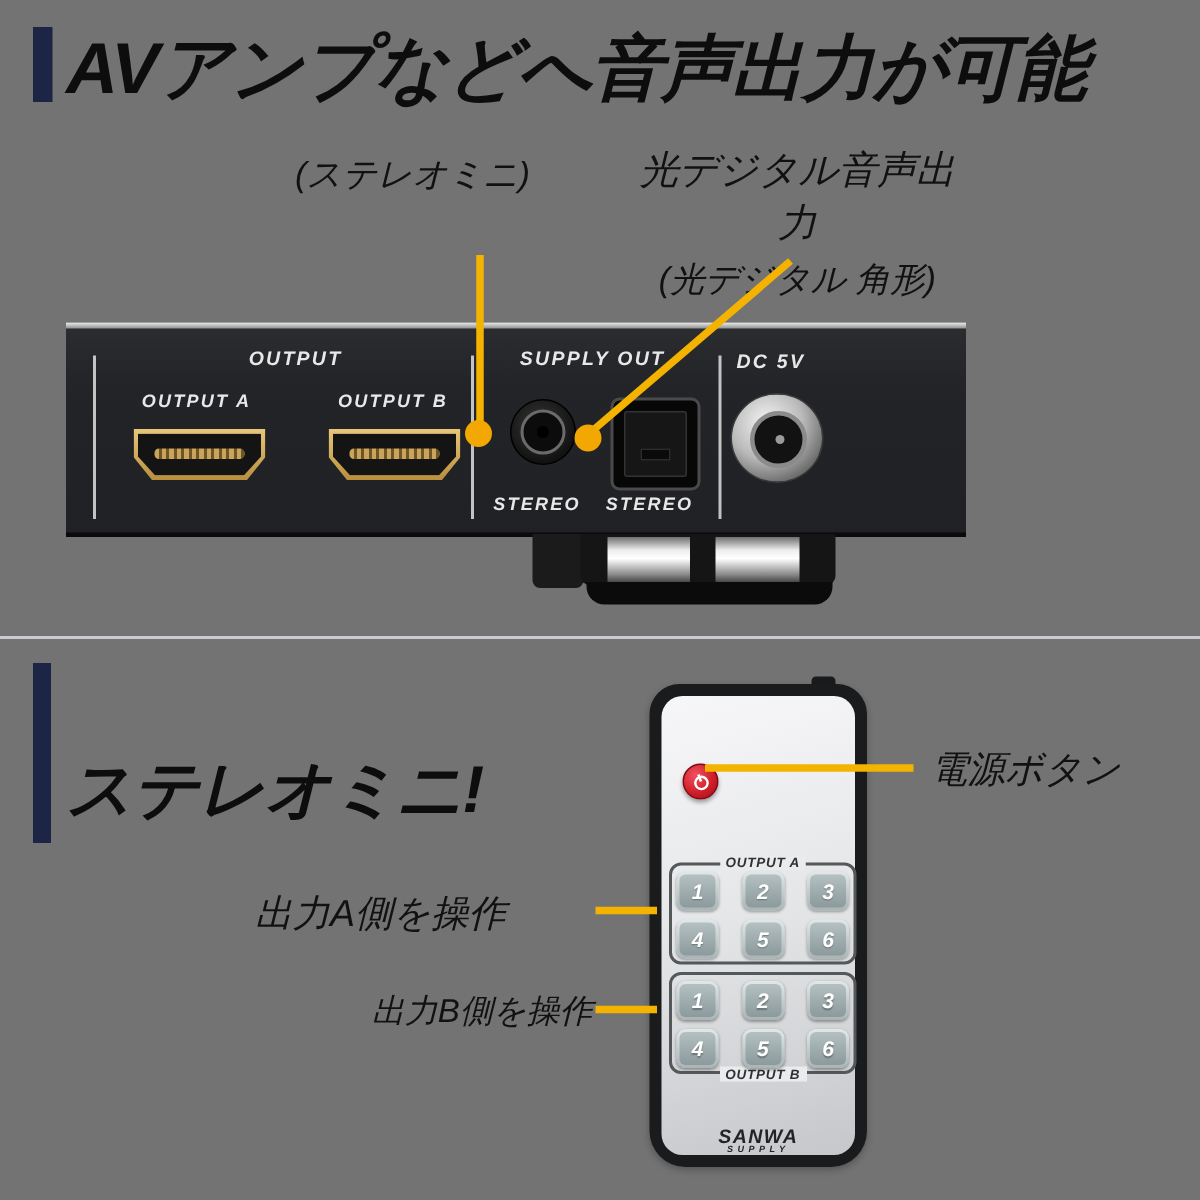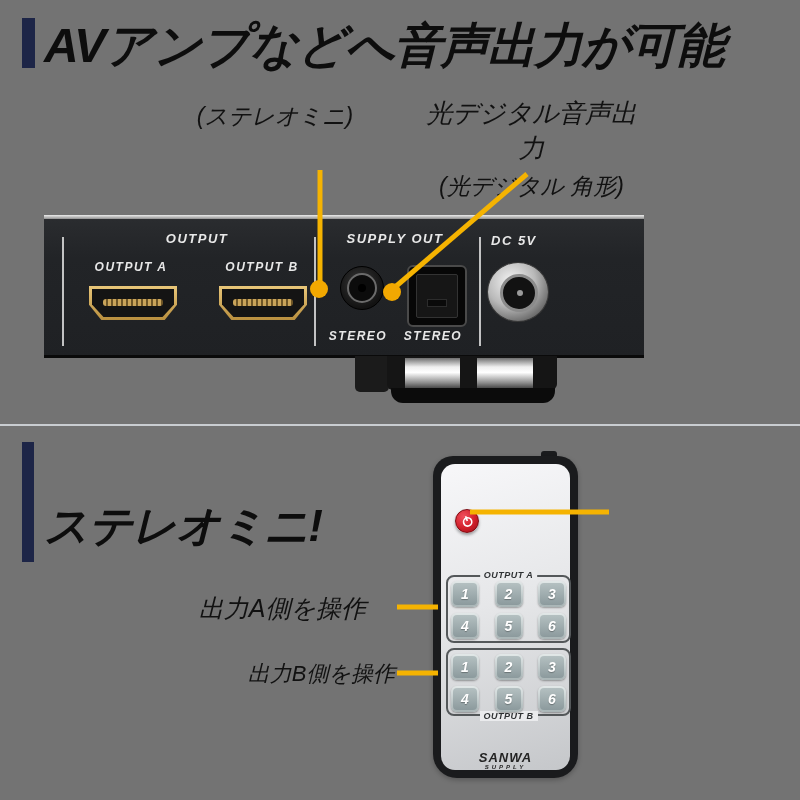--- a/index.html
+++ b/index.html
@@ -94,21 +94,21 @@
   .key-face { width:100%; height:100%; border-radius:4px; background:linear-gradient(180deg,#b4c0c1,#8c9a9d);
       display:flex; align-items:center; justify-content:center; color:#fff; font-weight:bold; font-size:14px;
       text-shadow:0 1px 1px rgba(0,0,0,.3); }
   .brand { position:absolute; left:0; width:100%; top:288px; text-align:center; color:#232323; }
   .brand-main { font-size:13px; font-weight:900; letter-spacing:1px; line-height:12px; }
   .brand-sub { font-size:6px; font-weight:bold; letter-spacing:3px; line-height:7px; }
 
   
   .r-label { position:absolute; color:#111; white-space:nowrap; }
   .lbl-power { left:620px; top:496px; font-size:25px; }
-  .lbl-outa { left:170px; top:592px; width:225px; font-size:25px; text-align:center; }
+  .lbl-outa { left:170px; top:592px; width:225px; font-size:25px; text-align:left; }
   .lbl-outb { left:170px; top:659px; width:225px; font-size:22px; text-align:right; }
 
   .overlay { position:absolute; left:0; top:0; pointer-events:none; z-index:30; }
 </style>
 </head>
 <body>
 
 <div class="page">
 
   <div class="accent-bar bar1"></div>
@@ -241,20 +241,21 @@
         </div>
       </div>
 
       <div class="brand">
         <div class="brand-main">SANWA</div>
         <div class="brand-sub">SUPPLY</div>
       </div>
     </div>
   </div>
 
+  <div class="r-label lbl-power">電源ボタン</div>
   <div class="r-label lbl-outa">出力A側を操作</div>
   <div class="r-label lbl-outb">出力B側を操作</div>
 
   <svg class="overlay" width="800" height="800" viewBox="0 0 800 800">
     <line x1="320" y1="170" x2="320" y2="282" stroke="#F5B301" stroke-width="5"></line>
     <circle cx="319" cy="289" r="9" fill="#F2A801"></circle>
     <line x1="527" y1="174" x2="394" y2="288" stroke="#F5B301" stroke-width="5"></line>
     <circle cx="392" cy="292" r="9" fill="#F2A801"></circle>
     <line x1="470" y1="512" x2="609" y2="512" stroke="#F5B301" stroke-width="5"></line>
     <line x1="397" y1="607" x2="438" y2="607" stroke="#F5B301" stroke-width="5"></line>

